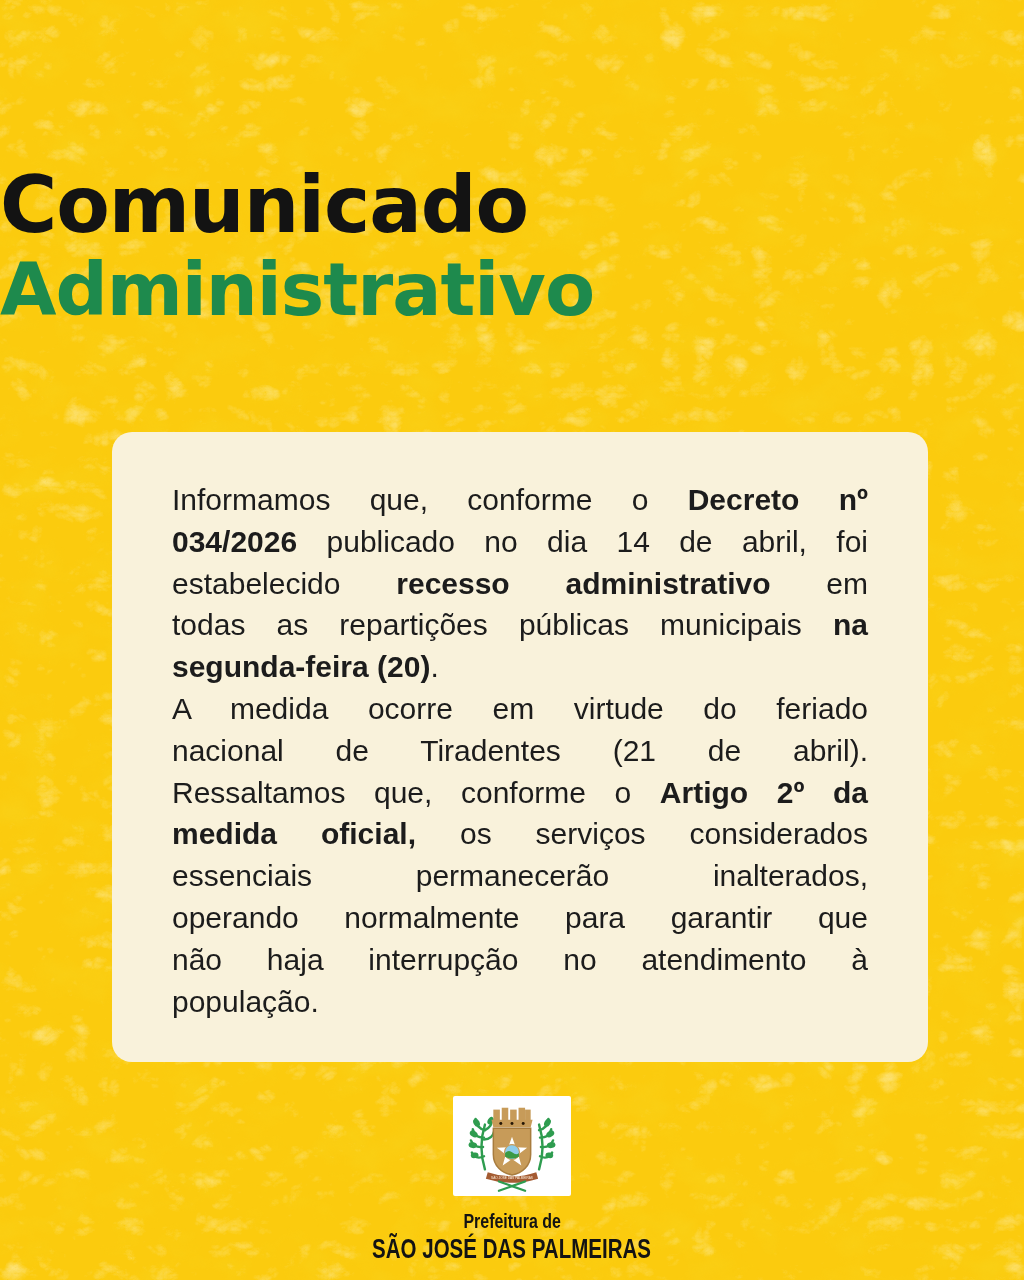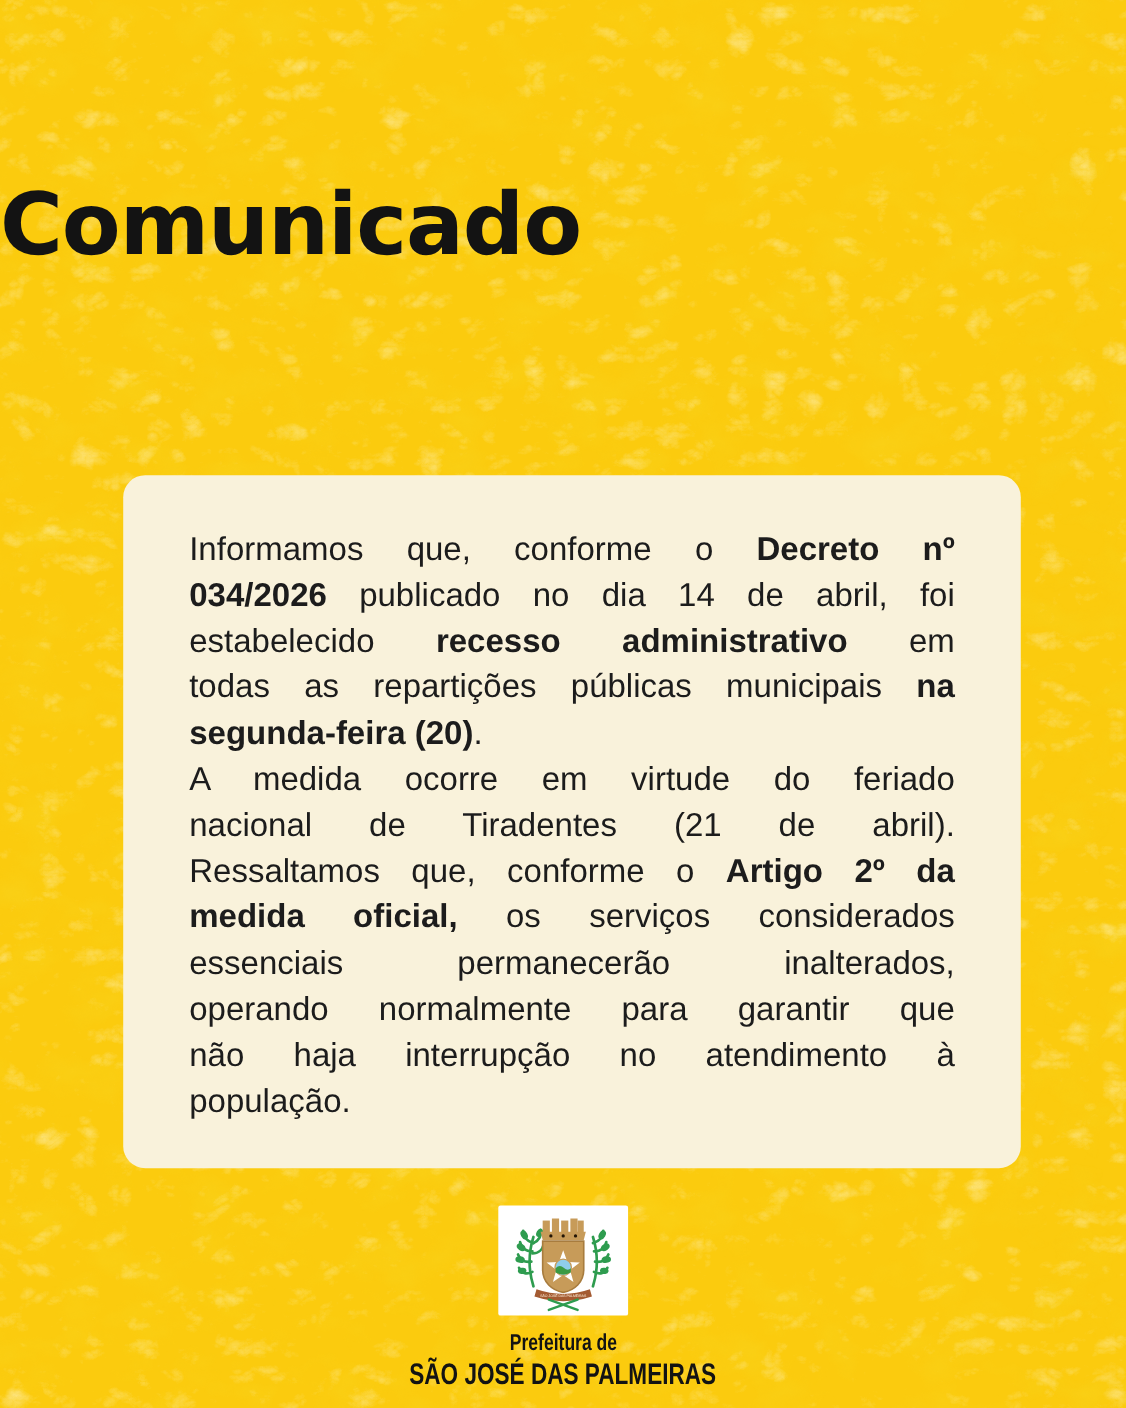--- a/index.html
+++ b/index.html
@@ -140,20 +140,21 @@
       </filter>
     </defs>
     <rect x="0" y="0" width="1024" height="1280" fill="#FBCB0E"></rect>
     <rect x="0" y="0" width="1024" height="1280" filter="url(#fibersDark)" opacity="0.55"></rect>
     <rect x="0" y="0" width="1024" height="1280" filter="url(#fibersLight)" opacity="0.5"></rect>
   </svg>
 
   <header class="header-block">
     <h1 class="title">Comunicado</h1>
     <div class="subtitle">
+      <div>Administrativo</div>
     </div>
   </header>
 
   <section class="card">
     <div>
         <div class="line"><span>Informamos que, conforme o </span><span class="bold">Decreto nº</span></div>
         <div class="line"><span class="bold">034/2026</span><span> publicado no dia 14 de abril, foi</span></div>
         <div class="line"><span>estabelecido </span><span class="bold">recesso administrativo</span><span> em</span></div>
         <div class="line"><span>todas as repartições públicas municipais </span><span class="bold">na</span></div>
         <div class="line line-end"><span class="bold">segunda-feira (20)</span><span>.</span></div>

